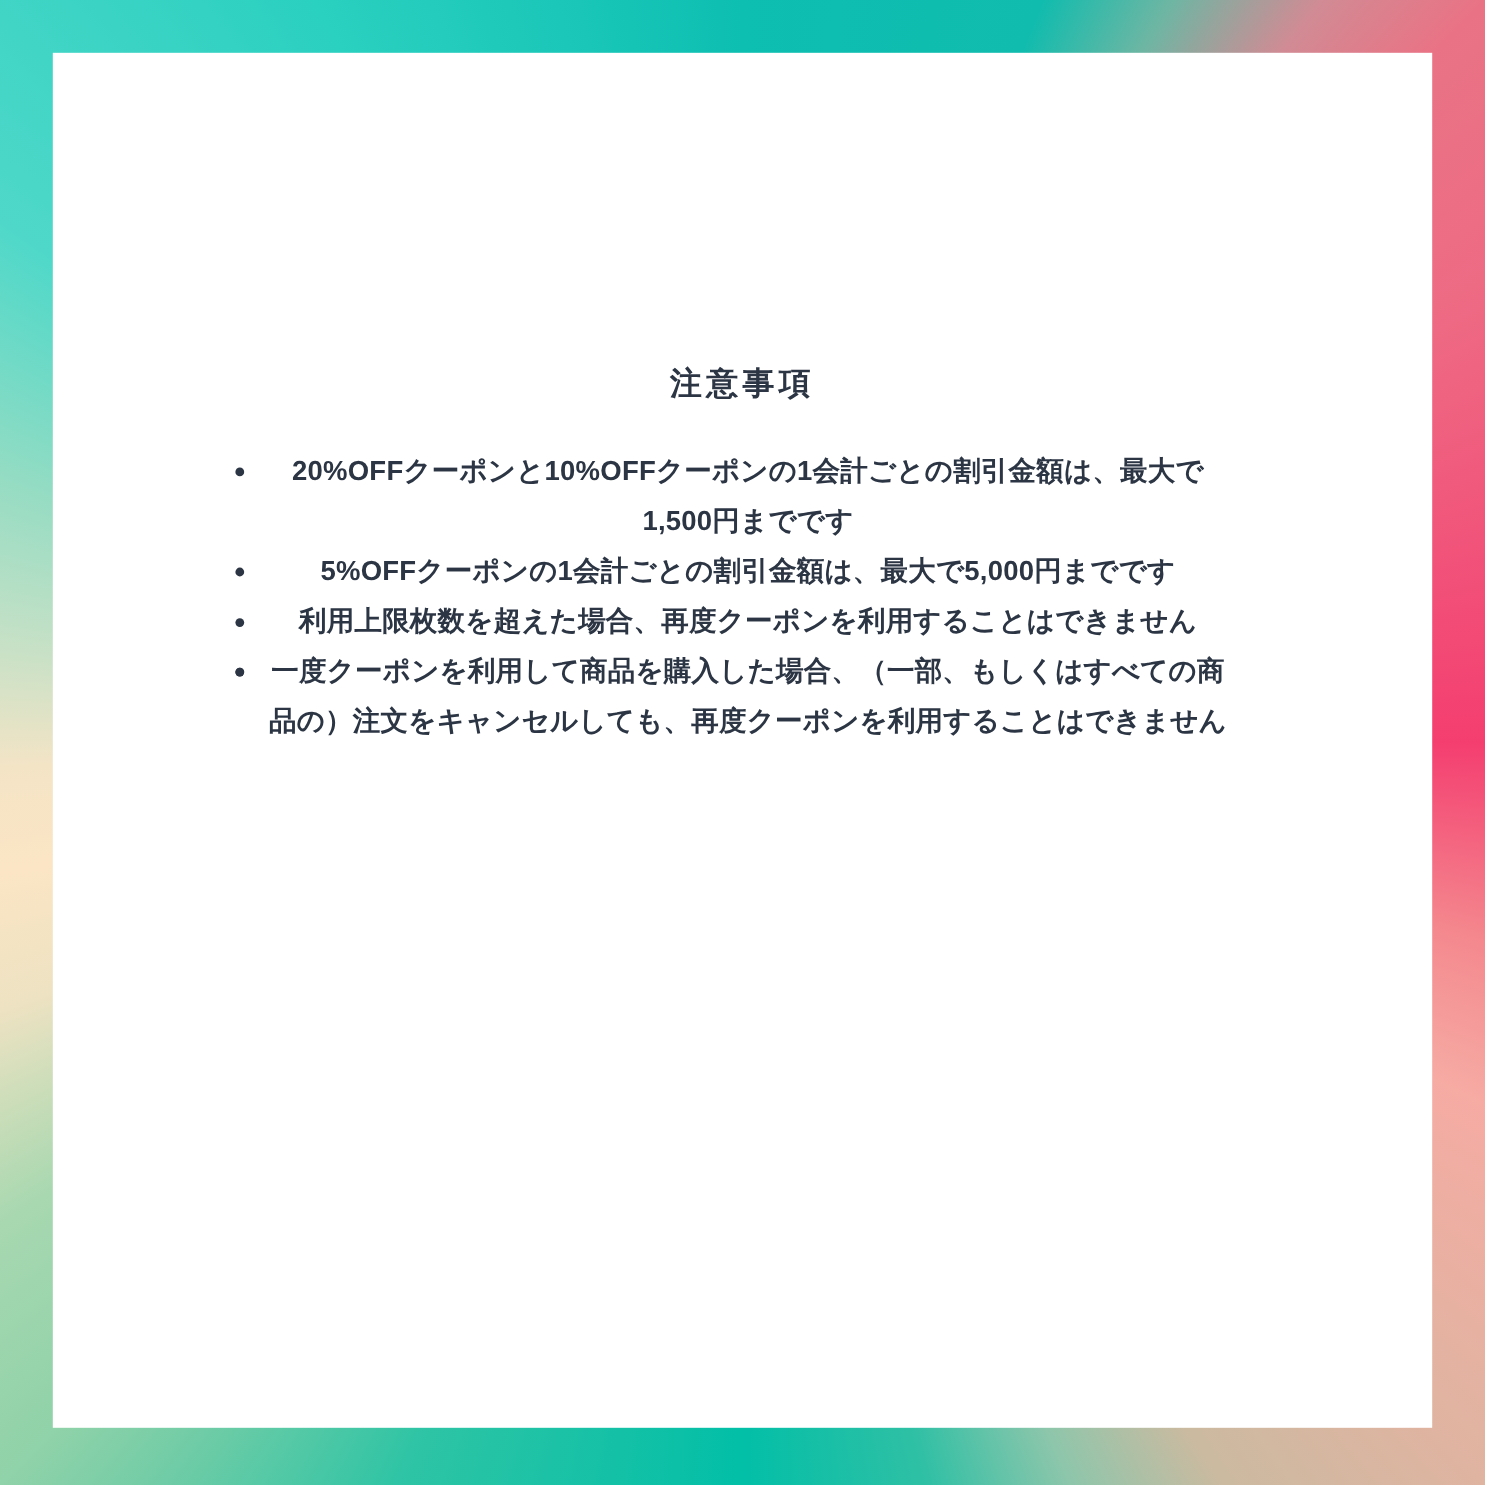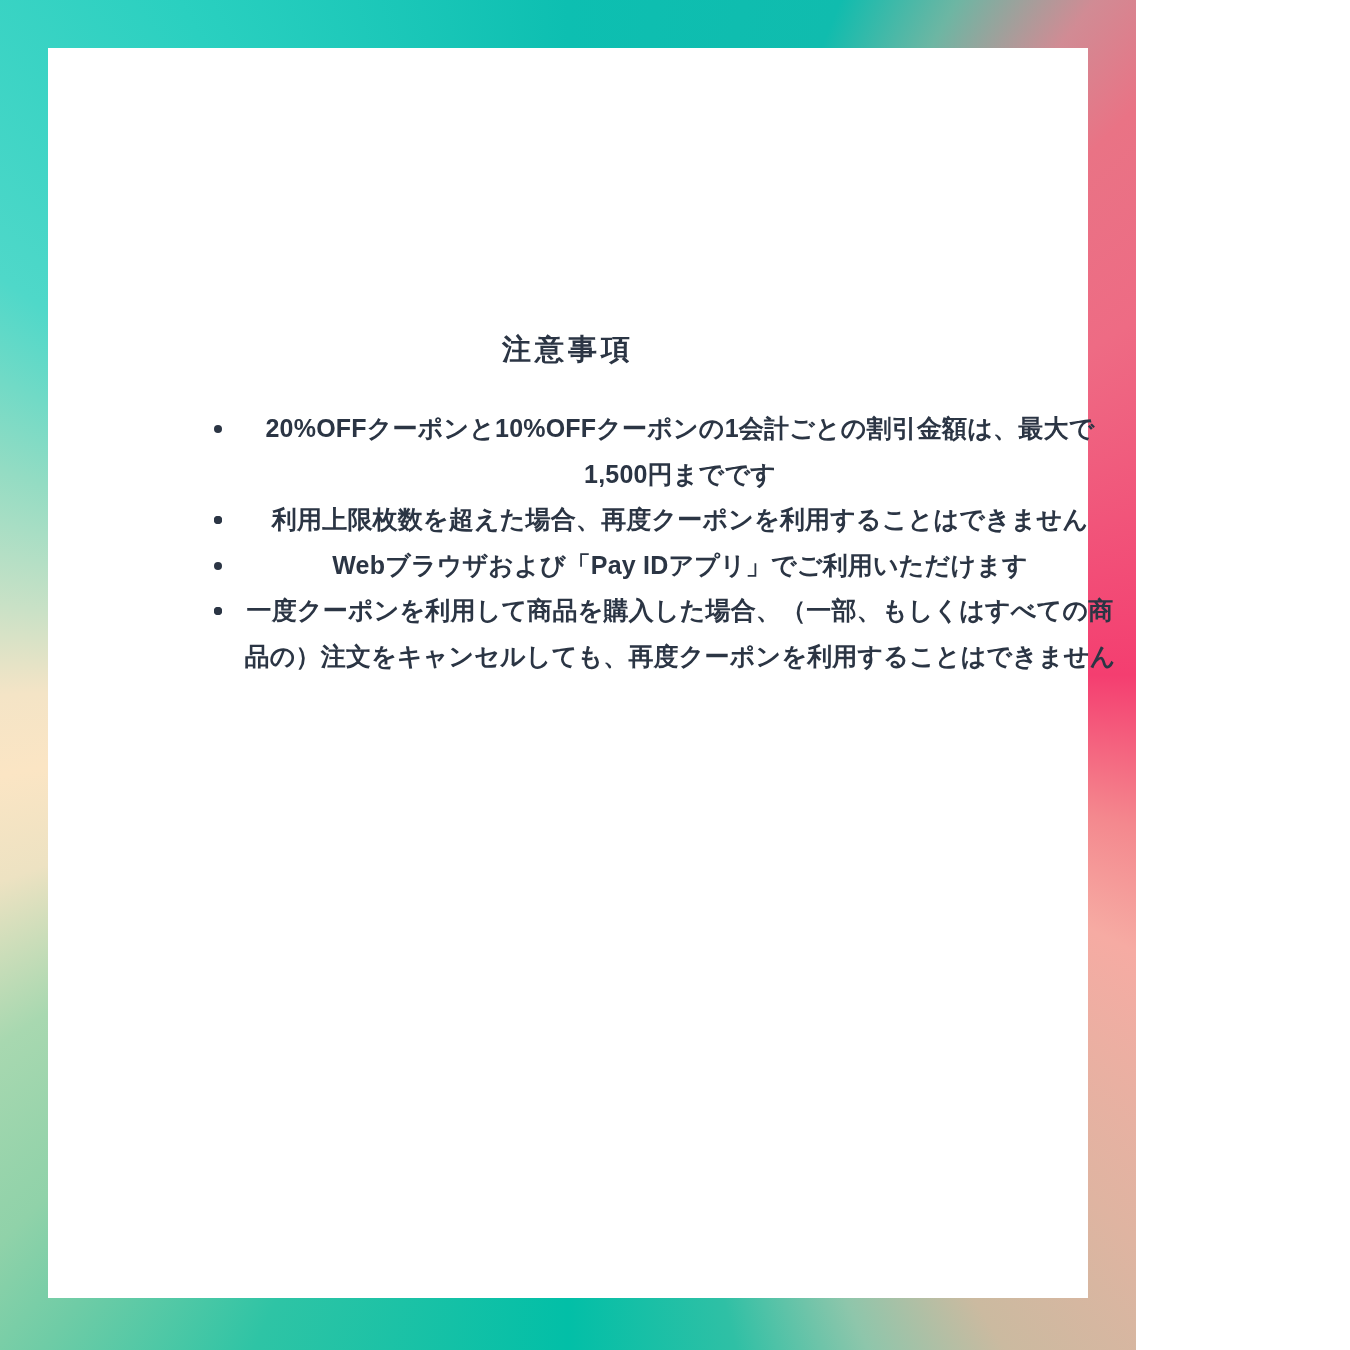--- a/index.html
+++ b/index.html
@@ -9,21 +9,21 @@
   }
   body {
     width: 1350px;
     height: 1350px;
     font-family: "Liberation Sans", "DejaVu Sans", sans-serif;
     background: #ffffff;
   }
   
   .frame {
     position: relative;
-    width: 1088px;
+    width: 1350px;
     height: 1350px;
     background: conic-gradient(from 0deg at 50% 50%,
       #0dbfb1 0deg,
       #10bcae 22deg,
       #6db6a3 30deg,
       #d18b94 38deg,
       #e97385 45deg,
       #ee6b84 58deg,
       #f43e70 90deg,
       #f4888e 105deg,
@@ -38,21 +38,20 @@
       #90d2a9 225deg,
       #a8d8b0 237deg,
       #ede2c2 250deg,
       #fbe5c4 260deg,
       #f4e4c6 268deg,
       #c9e1c6 277deg,
       #93dcc3 290deg,
       #4fd8c9 305deg,
       #2ad0c0 330deg,
       #0dbfb1 360deg);
-    padding-left: 48px;
   }
   .card {
     position: absolute;
     left: 48px;
     top: 48px;
     right: 48px;
     bottom: 52px;
     background: var(--card_bg, #ffffff);
   }
   .page-title {
@@ -105,33 +104,30 @@
   <div class="card">
     <h1 class="page-title">注意事項</h1>
     <ul class="notes-list" id="notes-list">
   <li>
     <span class="dot"></span>
     <span class="note-text">20%OFFクーポンと10%OFFクーポンの1会計ごとの割引金額は、最大で1,500円までです</span>
   </li>
 
   <li>
     <span class="dot"></span>
+    <span class="note-text">5%OFFクーポンの1会計ごとの割引金額は、最大で5,000円までです</span>
   </li>
 
 
 
   <li>
     <span class="dot"></span>
     <span class="note-text">利用上限枚数を超えた場合、再度クーポンを利用することはできません</span>
   </li>
 
-  <li>
-    <span class="dot"></span>
-    <span class="note-text">Webブラウザおよび「Pay IDアプリ」でご利用いただけます</span>
-  </li>
 
   <li>
     <span class="dot"></span>
   </li>
 
   <li>
     <span class="dot"></span>
     <span class="note-text">一度クーポンを利用して商品を購入した場合、（一部、もしくはすべての商品の）注文をキャンセルしても、再度クーポンを利用することはできません</span>
   </li>
 

